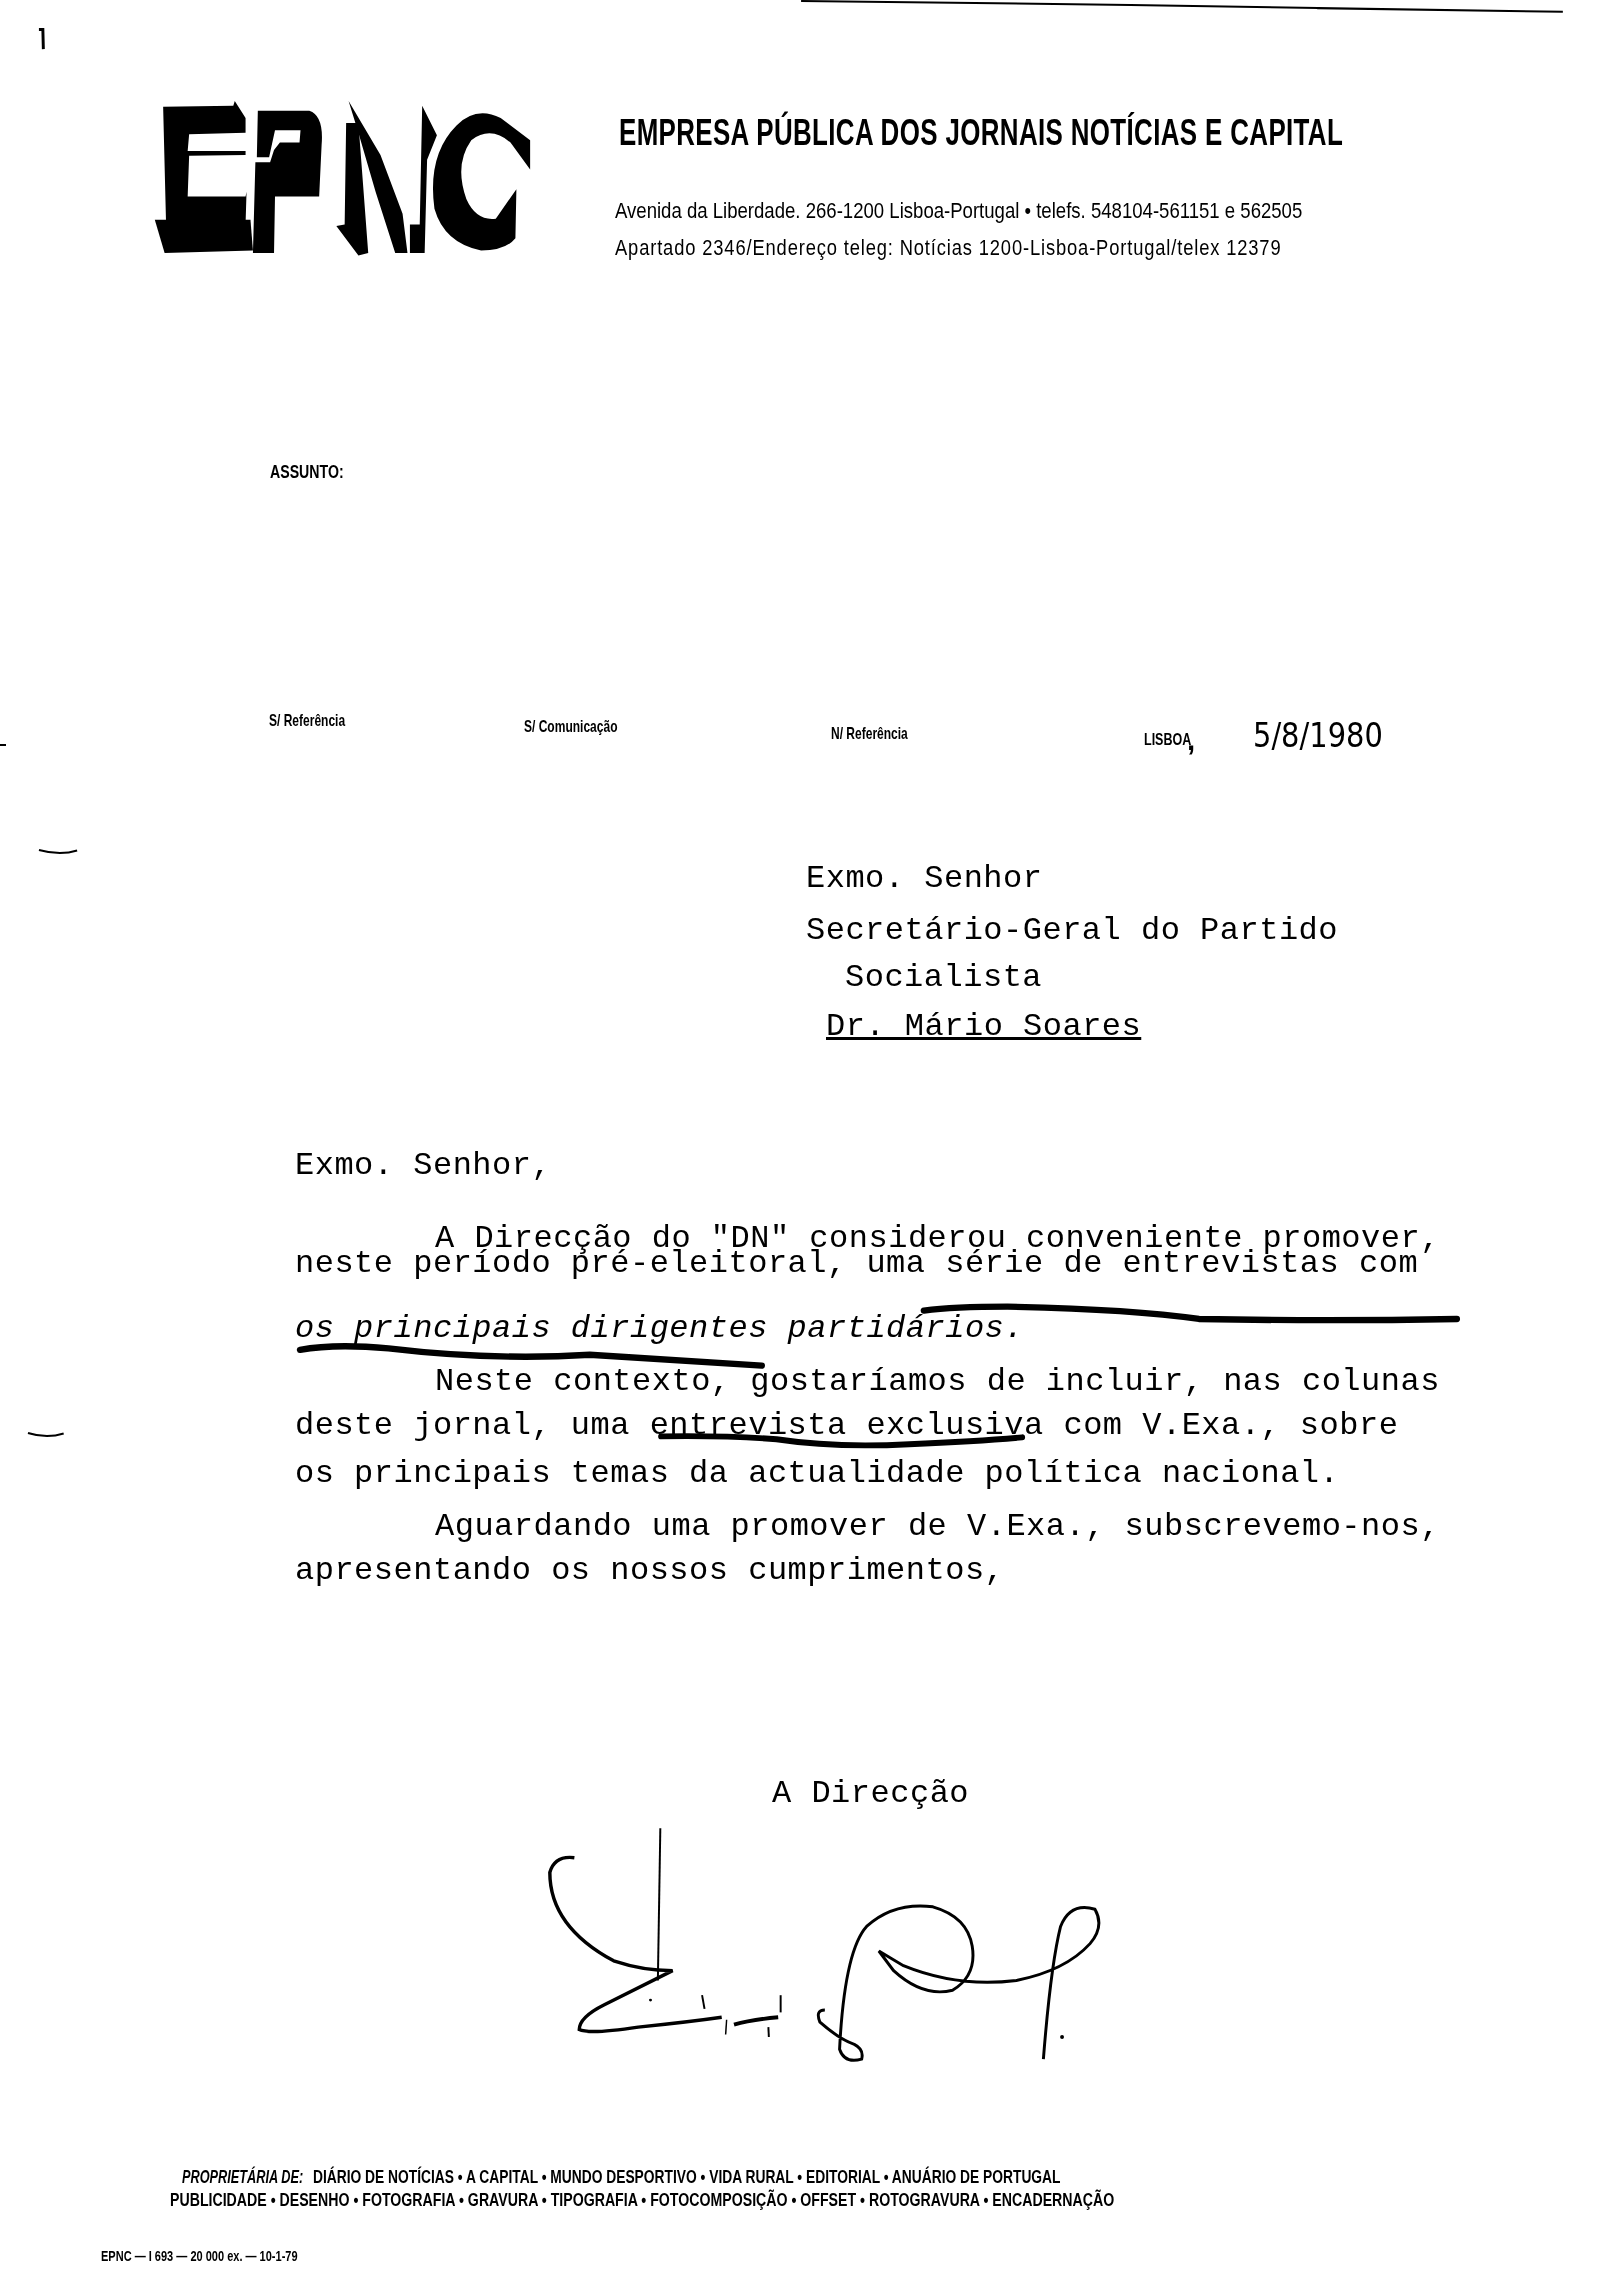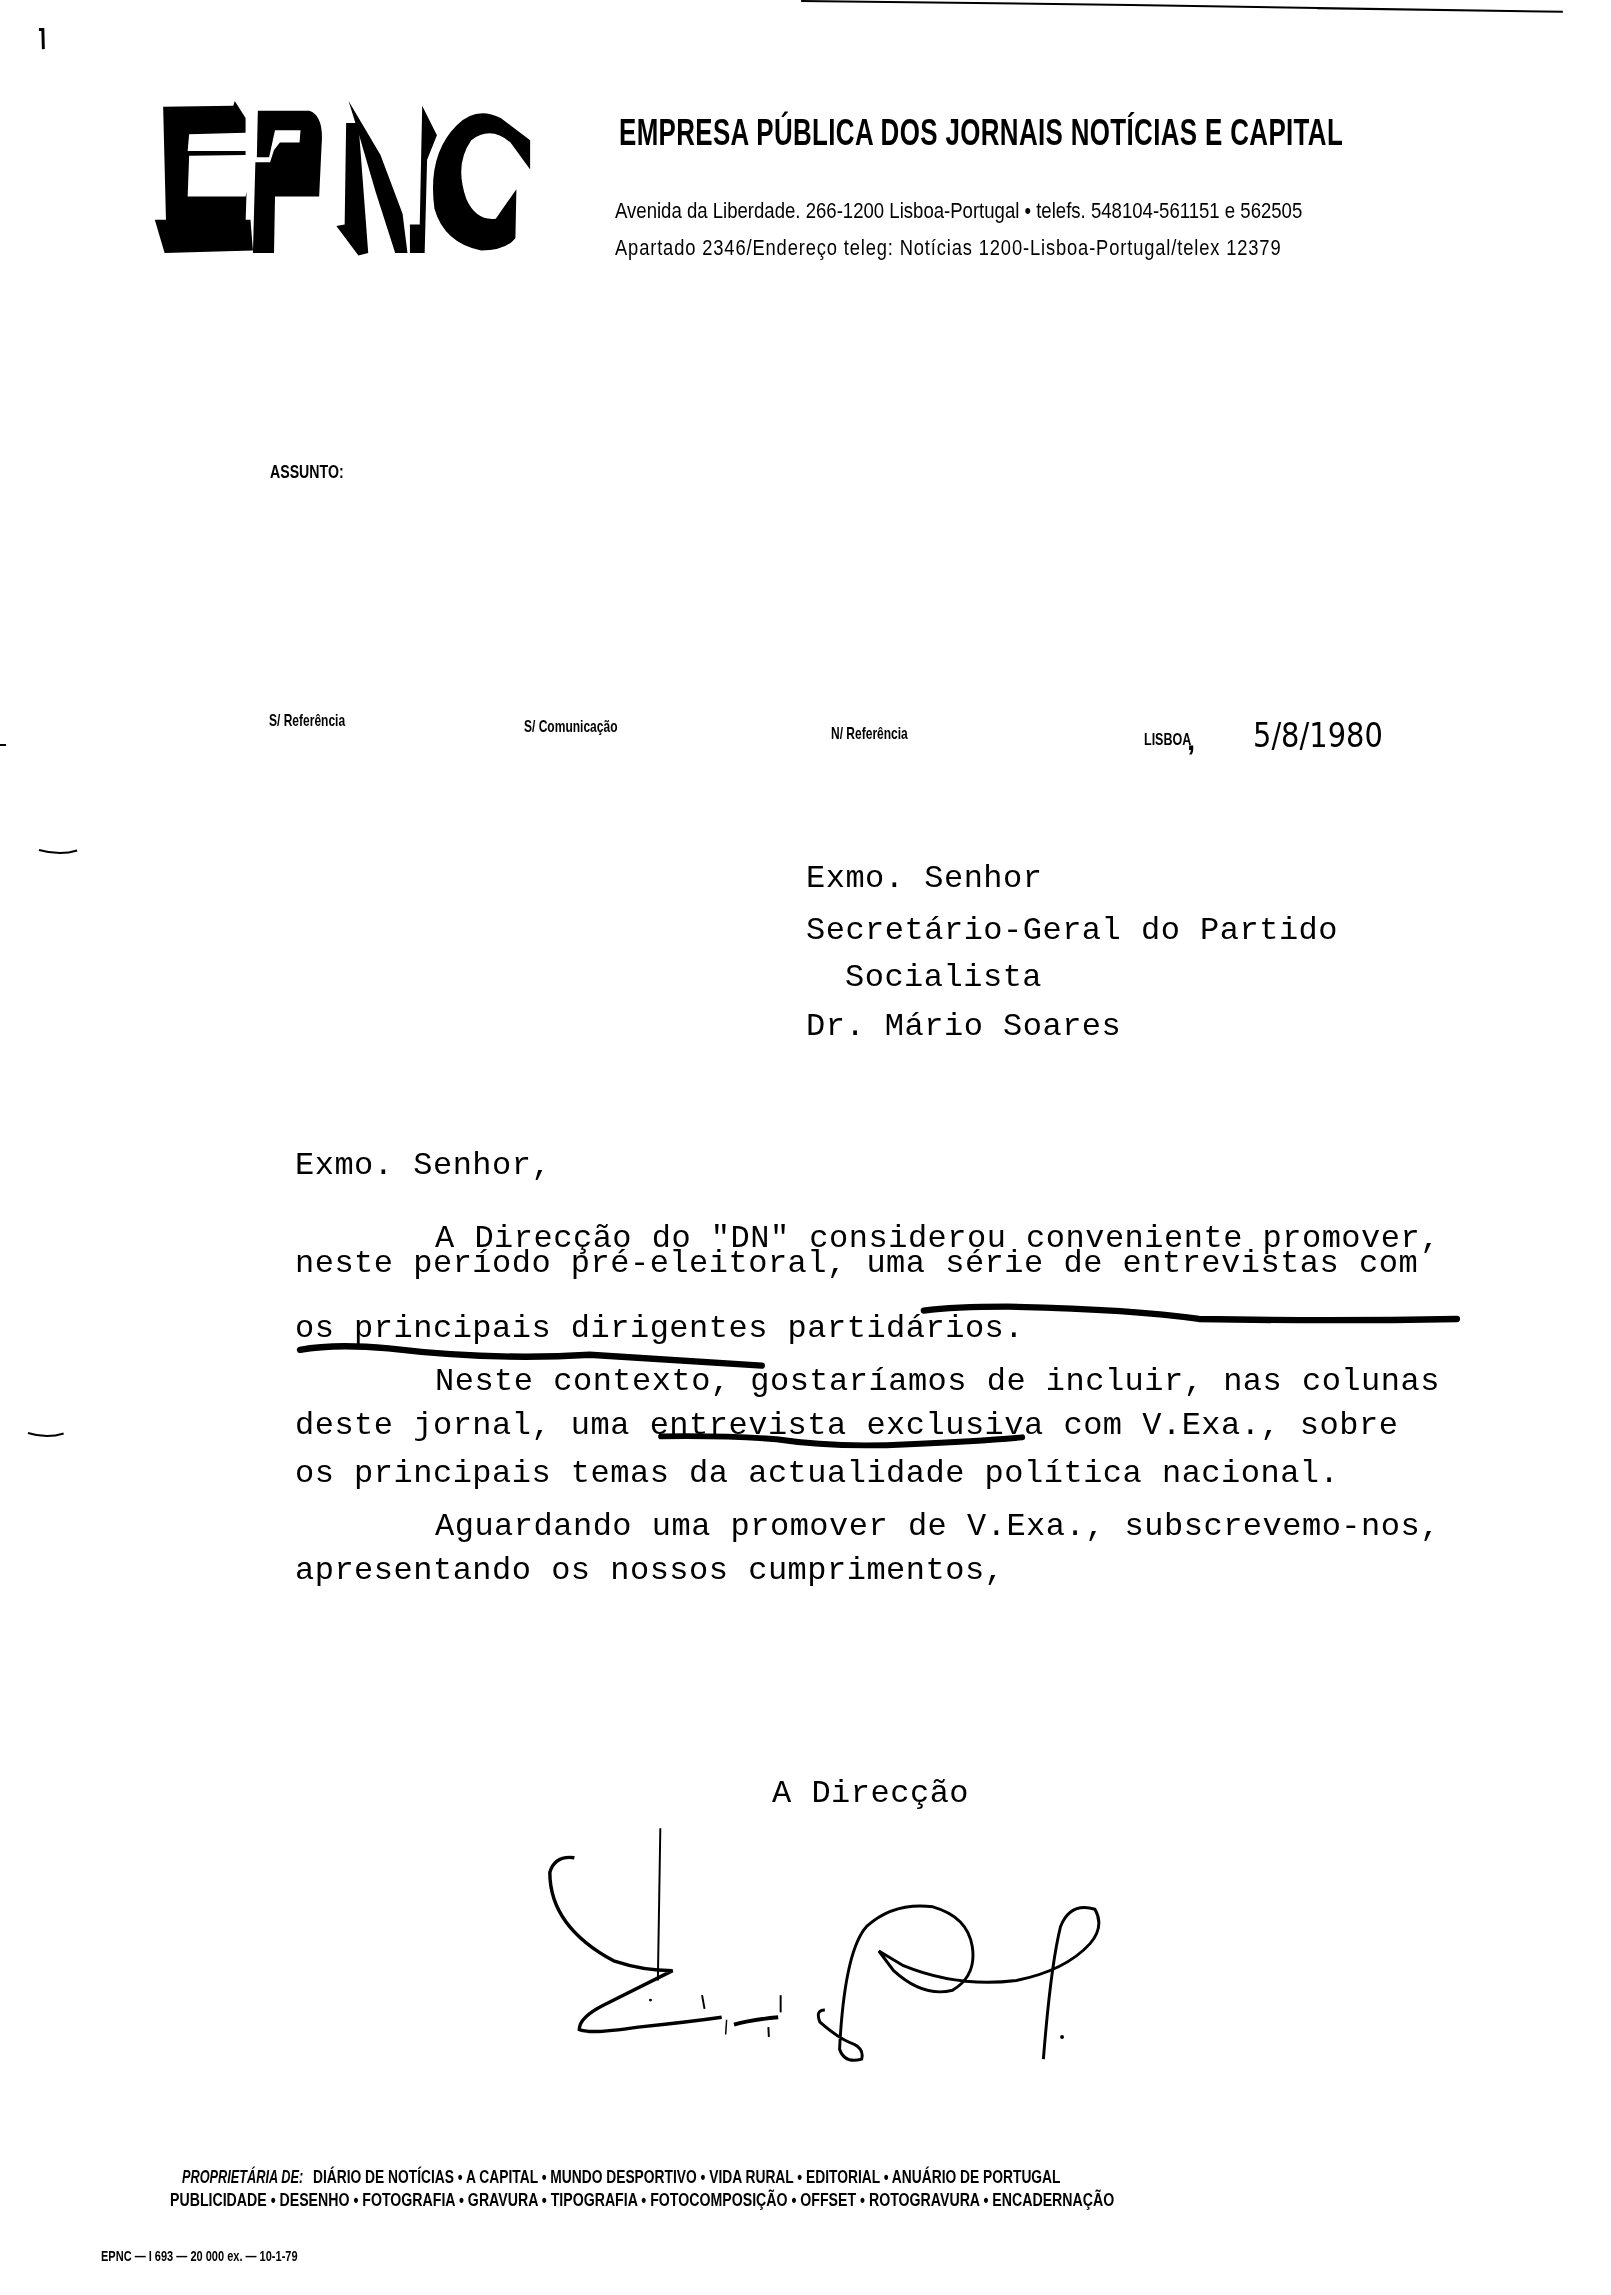--- a/index.html
+++ b/index.html
@@ -54,28 +54,28 @@
   <div class="abs cond" style="left:831px;top:724px;font-size:16.7px;transform:scaleX(0.72);">N/ Referência</div>
   <div class="abs cond" style="left:1144px;top:730px;font-size:16.7px;transform:scaleX(0.75);">LISBOA</div>
   <div class="abs" style="left:1187px;top:723px;font-family:'Liberation Sans',sans-serif;font-size:29.5px;font-weight:bold;">,</div>
   <div class="abs" style="left:1253px;top:715px;font-family:'DejaVu Sans',sans-serif;font-size:34px;transform:scaleX(0.85);transform-origin:left top;white-space:nowrap;">5/8/1980</div>
 </div>
 
 <div>
   <div class="abs mono typed" style="left:806px;top:863px;text-align:right;">Exmo. Senhor</div>
   <div class="abs mono typed" style="left:806px;top:915px;">Secretário-Geral do Partido</div>
   <div class="abs mono typed" style="left:845px;top:962px;">Socialista</div>
-  <div class="abs mono typed" style="left:806px;top:1011px;">Dr. Mário Soares</div>
+  <div class="abs mono typed" style="left:826px;top:1011px;text-decoration:underline;">Dr. Mário Soares</div>
 </div>
 
 <div>
   <div class="abs mono typed" style="left:295px;top:1150px;font-family:Liberation Mono, monospace;">Exmo. Senhor,</div>
   <div class="abs mono typed" style="left:435px;top:1223px;">A Direcção do "DN" considerou conveniente promover,</div>
   <div class="abs mono typed" style="left:295px;top:1248px;">neste período pré-eleitoral, uma série de entrevistas com</div>
-  <div class="abs mono typed" style="left:295px;top:1313px;">os principais dirigentes partidários.</div>
+  <div class="abs mono typed" style="left:295px;top:1313px;font-style:italic;">os principais dirigentes partidários.</div>
   <div class="abs mono typed" style="left:435px;top:1366px;">Neste contexto, gostaríamos de incluir, nas colunas</div>
   <div class="abs mono typed" style="left:295px;top:1410px;">deste jornal, uma entrevista exclusiva com V.Exa., sobre</div>
   <div class="abs mono typed" style="left:295px;top:1458px;">os principais temas da actualidade política nacional.</div>
   <div class="abs mono typed" style="left:435px;top:1511px;">Aguardando uma promover de V.Exa., subscrevemo-nos,</div>
   <div class="abs mono typed" style="left:295px;top:1555px;">apresentando os nossos cumprimentos,</div>
 
   <svg width="1612" height="2295" style="left:0;top:0;pointer-events:none;" viewBox="0 0 3280 4672">
     <path d="M1880 2668 Q1940 2660 2050 2660 Q2300 2665 2440 2685 Q2700 2690 2965 2685" stroke="#000" stroke-width="13" fill="none" stroke-linecap="round"></path>
     <path d="M610 2748 Q680 2735 790 2745 Q1000 2770 1200 2758 Q1400 2770 1550 2780" stroke="#000" stroke-width="13" fill="none" stroke-linecap="round"></path>
     <path d="M1345 2924 Q1480 2922 1580 2930 Q1700 2948 1850 2940 Q1990 2934 2080 2926" stroke="#000" stroke-width="12" fill="none" stroke-linecap="round"></path>

